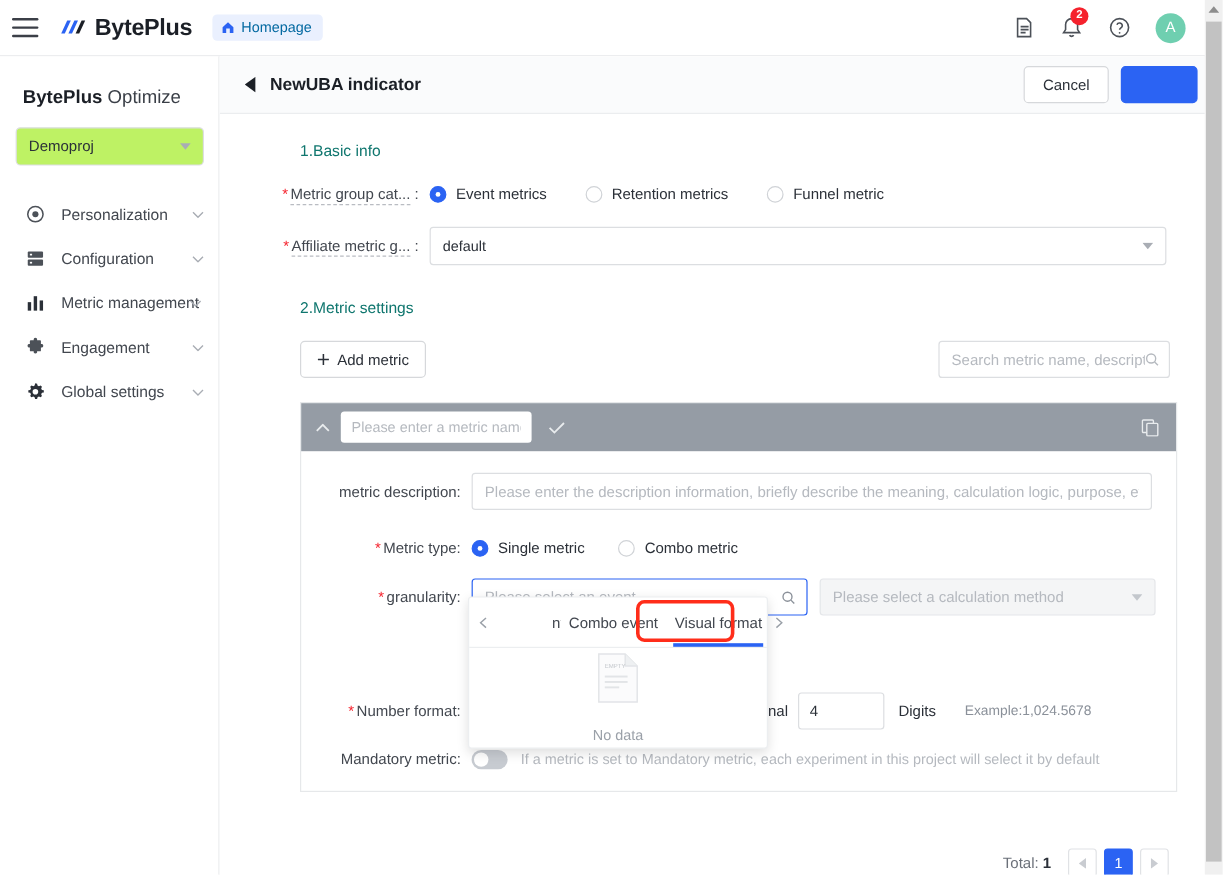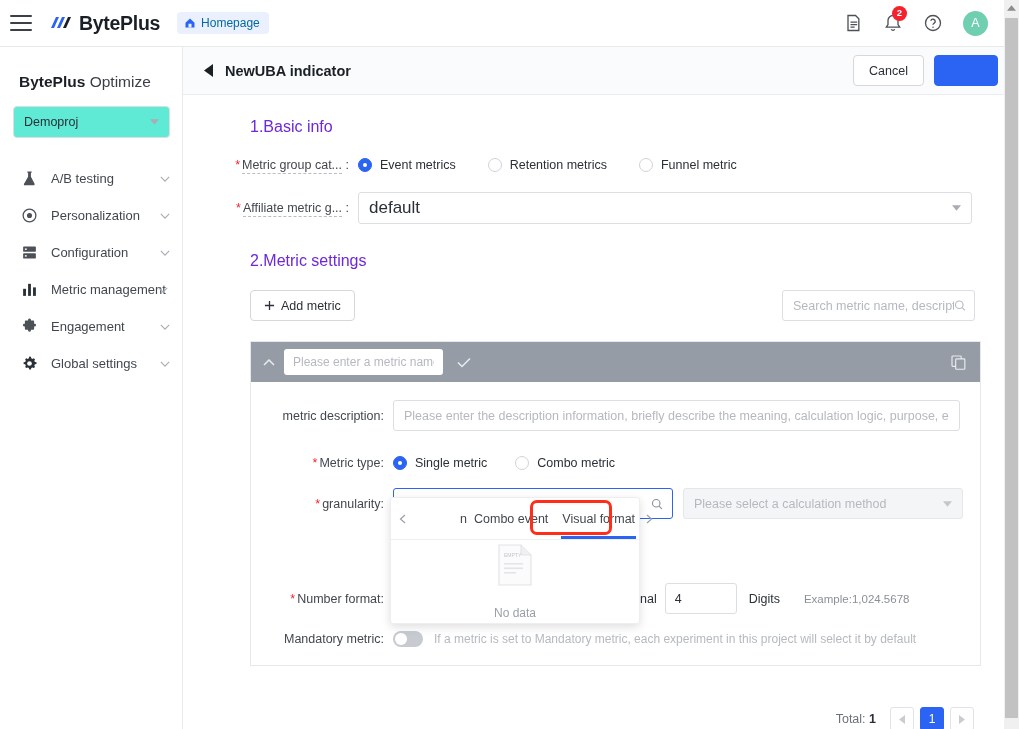--- a/index.html
+++ b/index.html
@@ -55,21 +55,21 @@
   #sidebar {
     position: absolute; top: 47px; left: 0; width: 183px; height: 682px;
     background: #fff; border-right: 1px solid #e8e9eb;
   }
   #product-name {
     margin: 26px 0 0 19px; font-size: 15.5px; color: #3a3f47;
   }
   #product-name b { font-weight: bold; color: #1b1f26; }
   #project-select {
     margin: 15px 0 0 13px; width: 157px; height: 32px;
-    border: 1px solid #dcdee1; border-radius: 4px; background: #5eead4;
+    border: 1px solid #dcdee1; border-radius: 4px; background: #bef264;
     display: flex; align-items: center; padding: 0 10px; cursor: pointer;
   }
   #project-select .psel-value { font-size: 12.5px; color: #2b3038; }
   #project-select .caret { margin-left: auto; }
   .navlist { margin-top: 22px; }
   .navitem {
     height: 37px; display: flex; align-items: center;
     padding: 0 12px 0 21px; cursor: pointer; position: relative;
   }
   .navitem .nav-ic { width: 17px; height: 17px; flex: 0 0 17px; display:block; }
@@ -96,21 +96,21 @@
     height: 31px; min-width: 64px; border-radius: 4px; font-size: 12.5px;
     display: flex; align-items: center; justify-content: center; cursor: pointer;
     padding: 0 15px;
   }
   .btn-default { background: #fff; border: 1px solid #d6d8db; color: #2b3038; }
   .btn-primary { background: #2b63f3; border: 1px solid #2b63f3; color: #fff; }
 
   #content { padding: 0 0 0 0; position: relative; height: 634px; }
 
   .section-title {
-    font-size: 16px; color: #6d28d9; margin: 23px 0 0 67px;
+    font-size: 13px; color: #0f766e; margin: 23px 0 0 67px;
   }
   .form-row { display: flex; align-items: center; margin-top: 22px; }
   .form-label {
     width: 175px; flex: 0 0 175px; text-align: right; padding-right: 9px;
     font-size: 12.5px; color: #42474f; position: relative;
   }
   .req-star { color: #f5222d; margin-right: 2px; }
   .lbl-dotted { border-bottom: 1px dashed #b9bcc2; padding-bottom: 1px; }
   .radio-group { display: flex; align-items: center; gap: 32px; }
   .radio { display: flex; align-items: center; gap: 8px; cursor: pointer; }
@@ -121,21 +121,21 @@
   .radio.on .dot { border-color: #2b63f3; background: #2b63f3; }
   .radio.on .dot::after {
     content: ""; position: absolute; left: 4px; top: 4px;
     width: 4px; height: 4px; border-radius: 50%; background: #fff;
   }
   .radio .rlabel { font-size: 12.5px; color: #2b3038; }
 
   .select-field {
     width: 614px; height: 32px; border: 1px solid #dcdee1; border-radius: 3px;
     background: #fff; display: flex; align-items: center; padding: 0 10px;
-    font-size: 17px; color: #2b3038; cursor: pointer;
+    font-size: 12px; color: #2b3038; cursor: pointer;
   }
   .select-field .caret { margin-left: auto; }
 
   #add-metric-row {
     display: flex; align-items: center; margin: 20px 0 0 0; padding: 0 29px 0 67px;
   }
   #add-metric-btn {
     height: 31px; border: 1px solid #d6d8db; border-radius: 4px; background: #fff;
     display: flex; align-items: center; gap: 6px; padding: 0 13px;
     font-size: 12.5px; color: #2b3038; cursor: pointer;
@@ -333,29 +333,20 @@
     <b>BytePlus</b><span> Optimize</span>
   </div>
   <div id="project-select">
     <span class="psel-value">Demoproj</span>
     <svg class="caret" width="9" height="6" viewBox="0 0 10 6">
         <path d="M0 0 L10 0 L5 6 Z" fill="#a9adb4"></path>
       </svg>
   </div>
 
   <div class="navlist">
-    <div class="navitem">
-      <svg class="nav-ic" viewBox="0 0 24 24" fill="#4c5158">
-        <path d="M9 2 h6 v2 h-1 v5.5 l5 9.5 a1.6 1.6 0 0 1-1.4 2.5 H6.4 A1.6 1.6 0 0 1 5 18.5 L10 9.5 V4 H9 Z"></path>
-      </svg>
-      <span class="nav-label">A/B testing</span>
-      <svg class="nav-chev" width="10" height="6" viewBox="0 0 12 7" fill="none" stroke="#a9adb4" stroke-width="1.4">
-          <path d="M1 1 L6 6 L11 1"></path>
-        </svg>
-    </div>
     <div class="navitem">
       <svg class="nav-ic" viewBox="0 0 24 24" fill="none" stroke="#4c5158" stroke-width="1.8">
         <circle cx="12" cy="12" r="9"></circle>
           <circle cx="12" cy="12" r="3.6" fill="#4c5158" stroke="none"></circle>
       </svg>
       <span class="nav-label">Personalization</span>
       <svg class="nav-chev" width="10" height="6" viewBox="0 0 12 7" fill="none" stroke="#a9adb4" stroke-width="1.4">
           <path d="M1 1 L6 6 L11 1"></path>
         </svg>
     </div>

